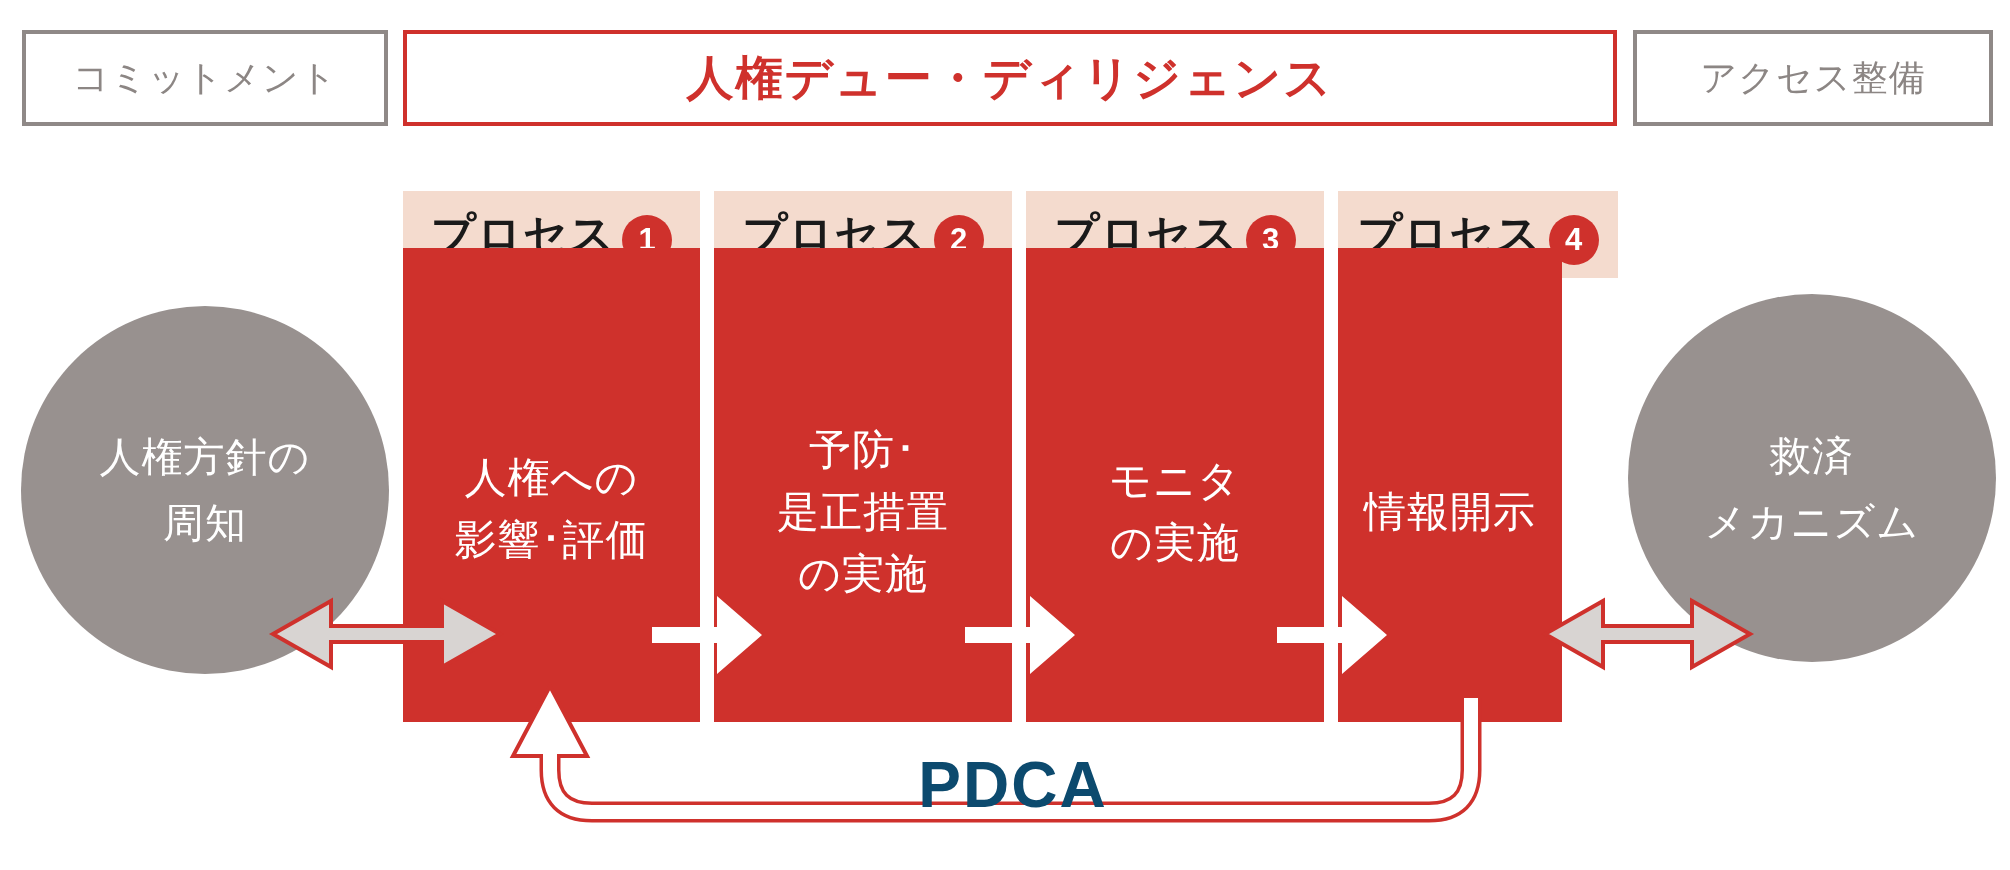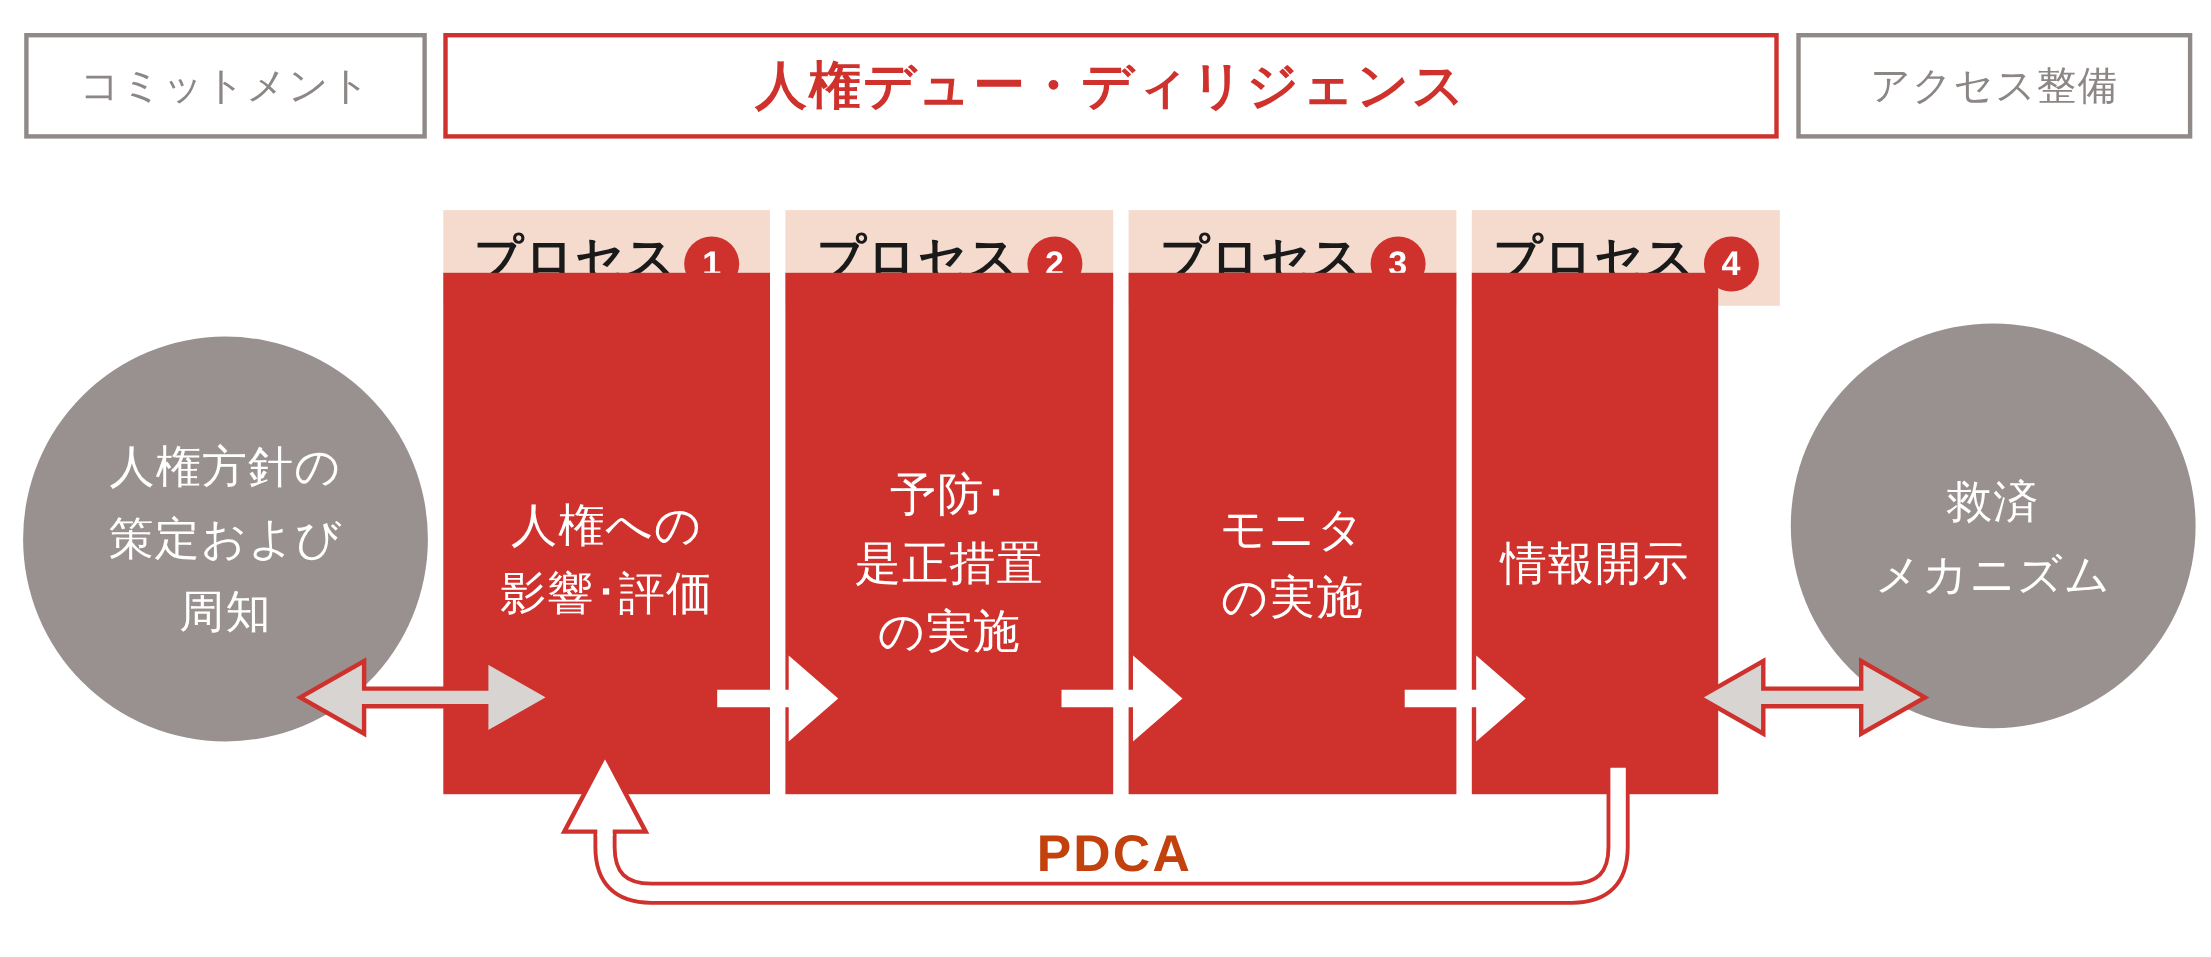--- a/index.html
+++ b/index.html
@@ -47,21 +47,21 @@
   #right-circle{left:1628px;top:294px;}
   .circle-lines{text-align:center;color:#fff;font-size:41px;font-weight:500;line-height:66px;letter-spacing:1px;}
   #right-circle .circle-lines{transform:translateY(11px);}
 
   
   #arrow-layer{position:absolute;left:0;top:0;width:2010px;height:870px;}
 
   
   #pdca-label{
     position:absolute;left:813px;top:748px;width:400px;text-align:center;
-    color:#c2410c;font-size:47px;font-weight:700;letter-spacing:2px;
+    color:#0c4a6e;font-size:64px;font-weight:700;letter-spacing:2px;
   }
 </style>
 </head>
 <body>
 
 <div class="stage">
 
   <div class="hdr-box hdr-gray" id="commitment-box">
     <span>コミットメント</span>
   </div>
@@ -113,21 +113,20 @@
     <div class="proc-lines">
       <div>情報開示</div>
       <div></div>
       <div></div>
     </div>
   </div>
 
   <div class="circle" id="left-circle">
     <div class="circle-lines">
       <div>人権方針の</div>
-      <div>策定および</div>
       <div>周知</div>
     </div>
   </div>
   <div class="circle" id="right-circle">
     <div class="circle-lines">
       <div>救済</div>
       <div>メカニズム</div>
     </div>
   </div>
 

